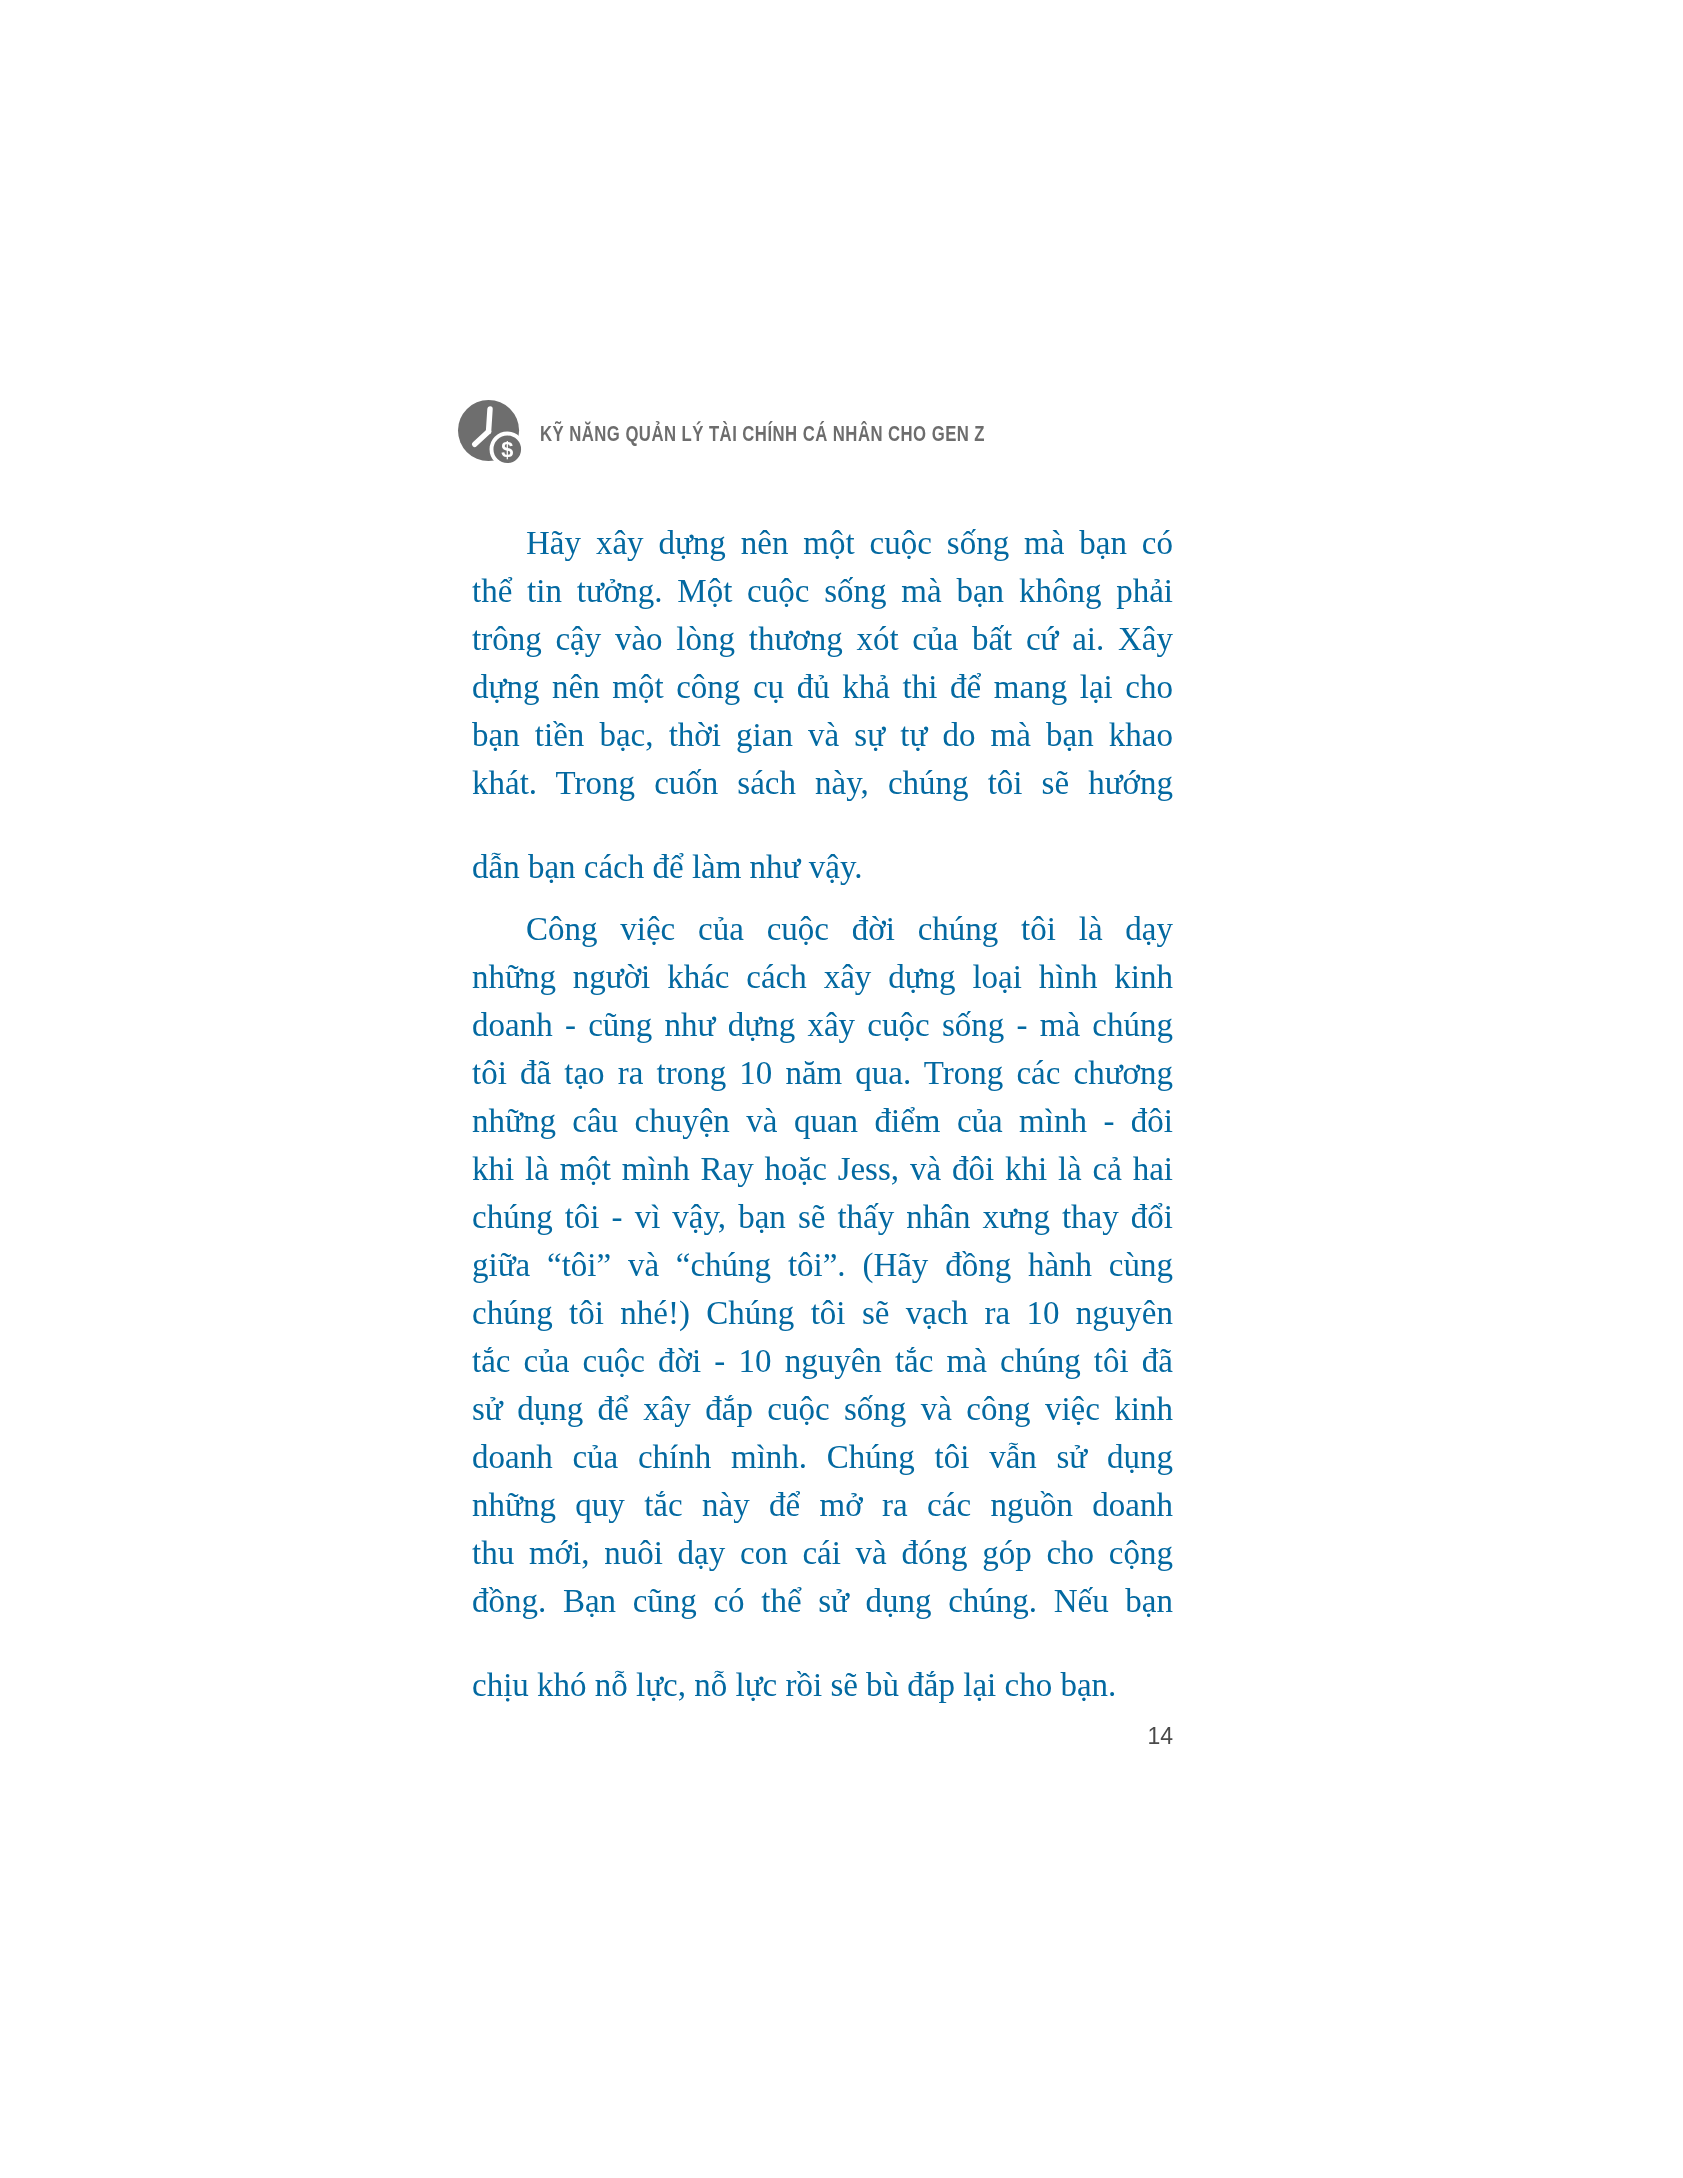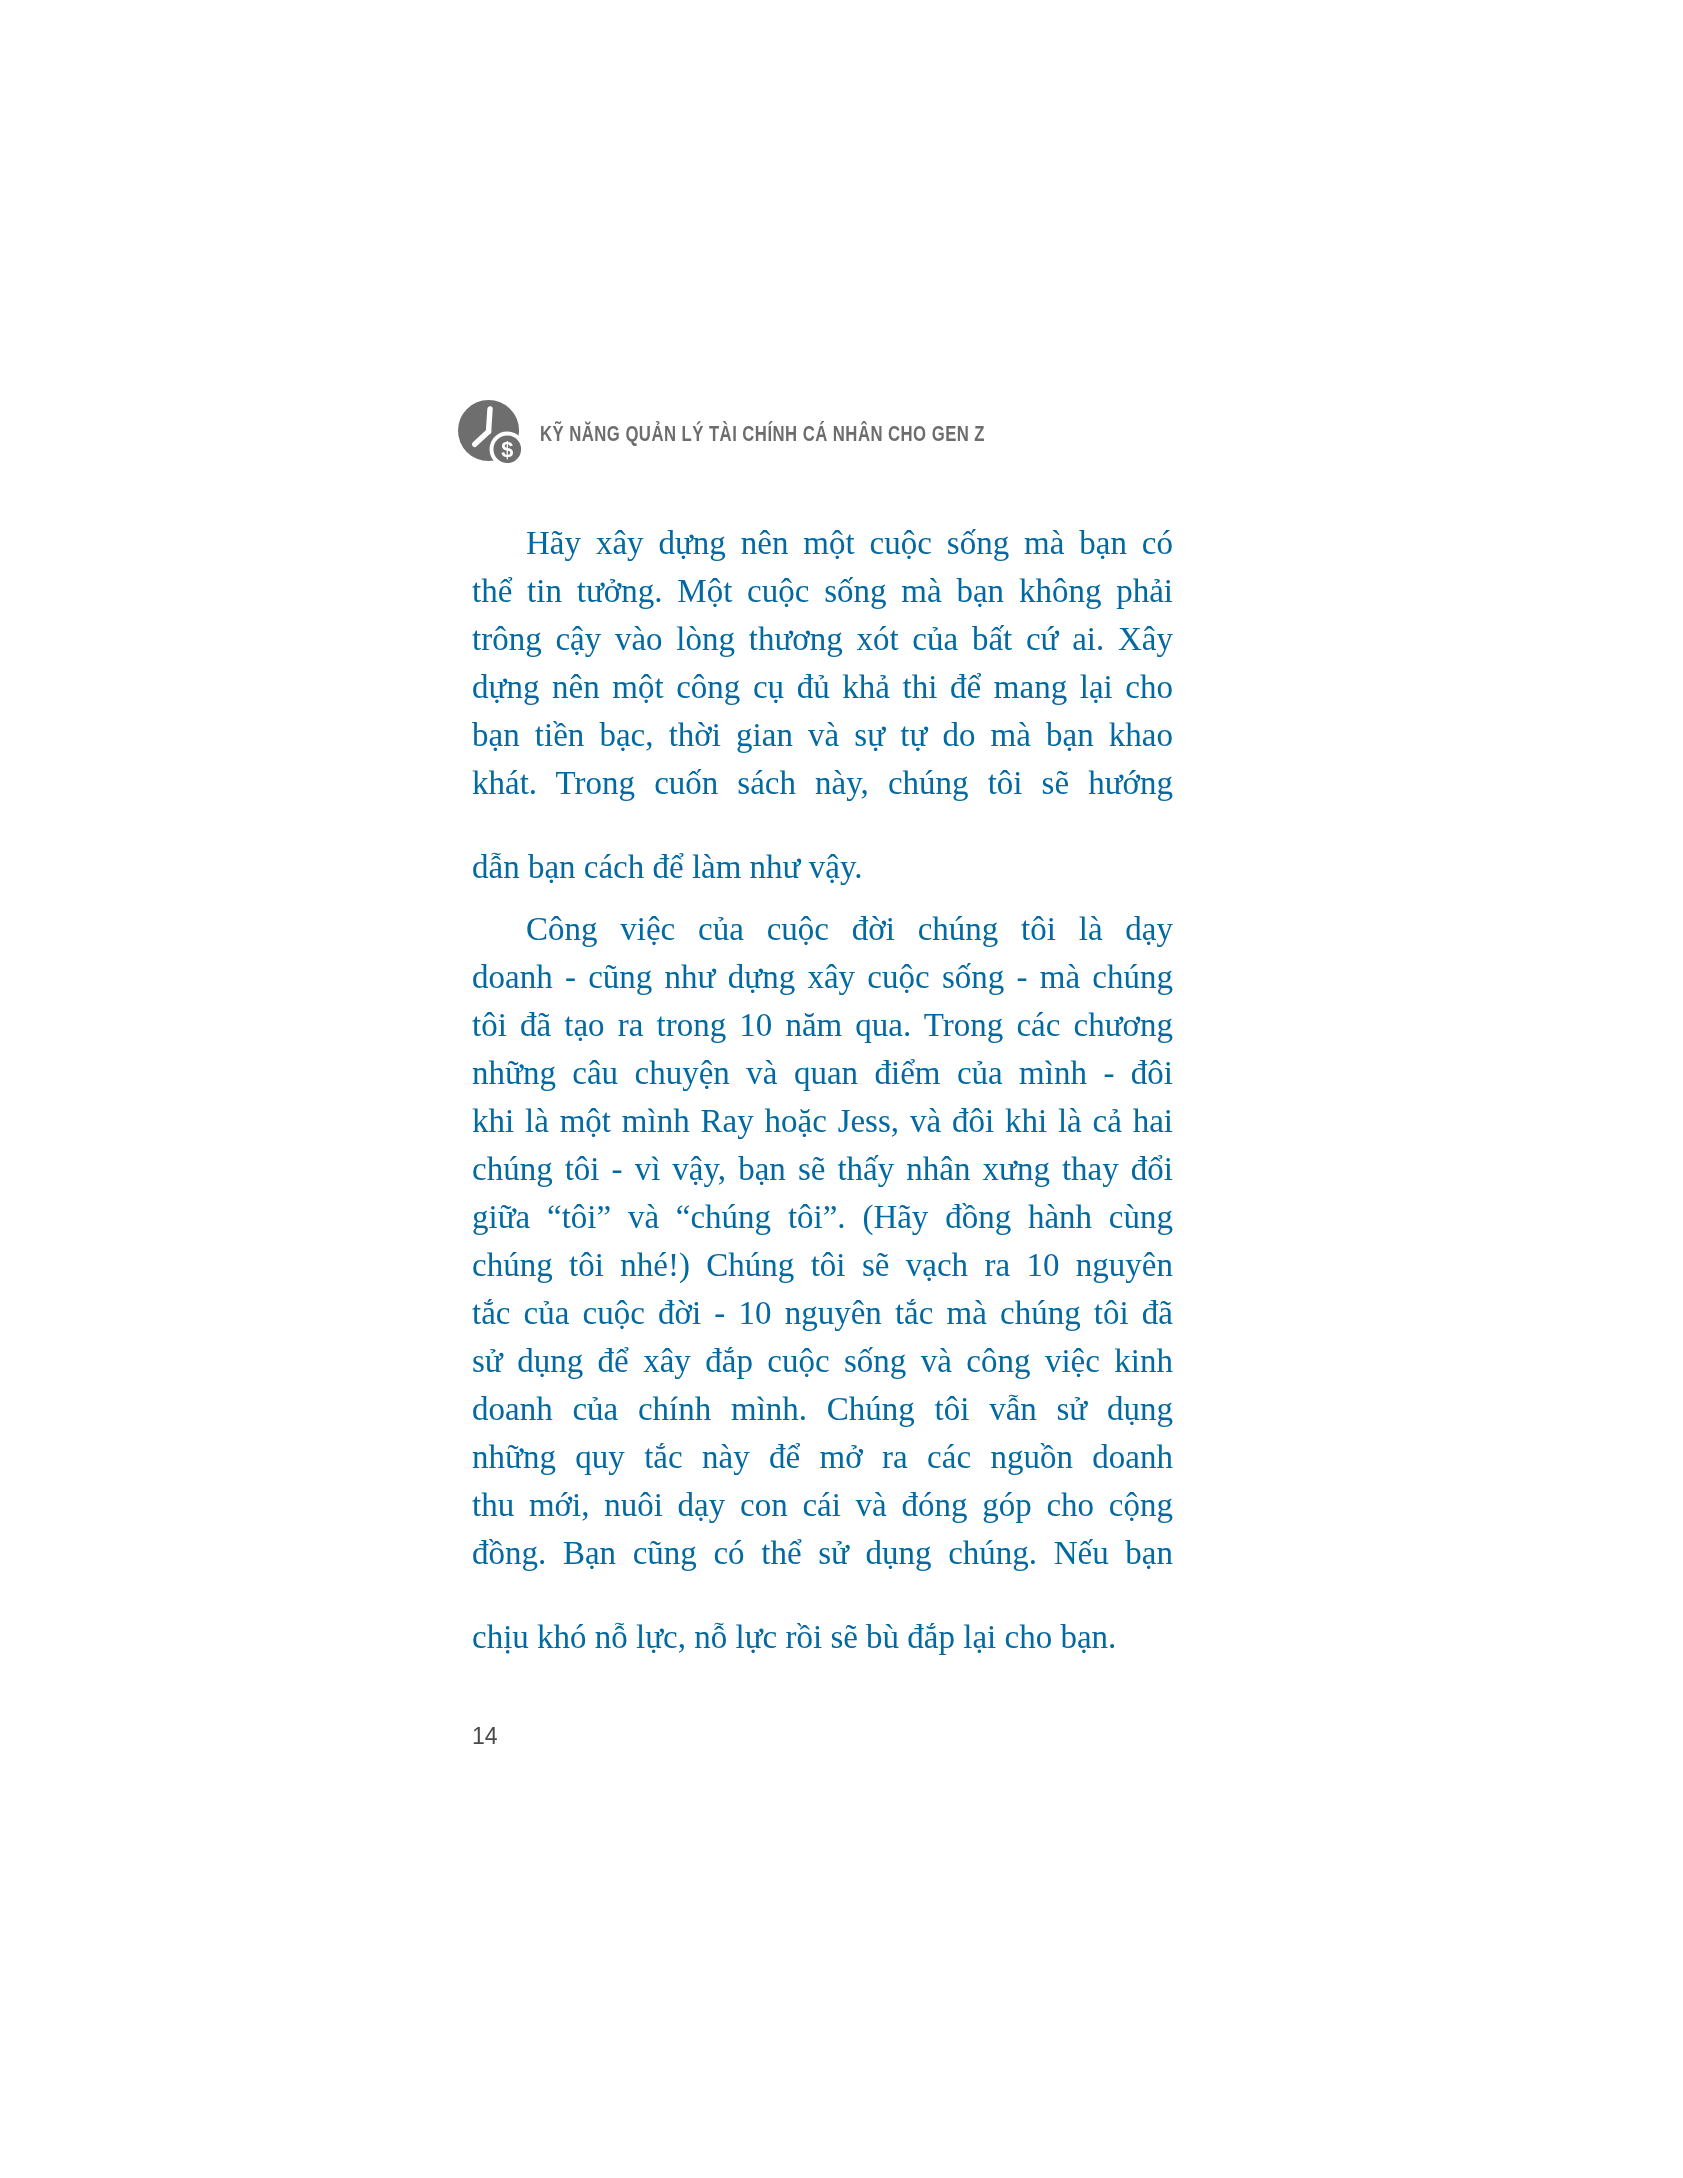--- a/index.html
+++ b/index.html
@@ -58,21 +58,21 @@
     white-space: normal;
   }
   .para .line.first { text-indent: 54px; }
   .para .line.last  { text-align-last: left; margin-top: 36px; }
   
   .folio {
     position: absolute;
     left: 472px;
     top: 1723px;
     width: 701px;
-    text-align: left;
+    text-align: right;
     font-family: "Liberation Sans", sans-serif;
     font-size: 23px;
     color: #4a4a4a;
   }
 </style>
 </head>
 <body>
 
 <div class="page">
 
@@ -92,20 +92,21 @@
         <div class="line first">Hãy xây dựng nên một cuộc sống mà bạn có</div>
         <div class="line">thể tin tưởng. Một cuộc sống mà bạn không phải</div>
         <div class="line">trông cậy vào lòng thương xót của bất cứ ai. Xây</div>
         <div class="line">dựng nên một công cụ đủ khả thi để mang lại cho</div>
         <div class="line">bạn tiền bạc, thời gian và sự tự do mà bạn khao</div>
         <div class="line">khát. Trong cuốn sách này, chúng tôi sẽ hướng</div>
         <div class="line last">dẫn bạn cách để làm như vậy.</div>
       </div>
       <div class="para">
         <div class="line first">Công việc của cuộc đời chúng tôi là dạy</div>
+        <div class="line">những người khác cách xây dựng loại hình kinh</div>
         <div class="line">doanh - cũng như dựng xây cuộc sống - mà chúng</div>
         <div class="line">tôi đã tạo ra trong 10 năm qua. Trong các chương</div>
         <div class="line">những câu chuyện và quan điểm của mình - đôi</div>
         <div class="line">khi là một mình Ray hoặc Jess, và đôi khi là cả hai</div>
         <div class="line">chúng tôi - vì vậy, bạn sẽ thấy nhân xưng thay đổi</div>
         <div class="line">giữa “tôi” và “chúng tôi”. (Hãy đồng hành cùng</div>
         <div class="line">chúng tôi nhé!) Chúng tôi sẽ vạch ra 10 nguyên</div>
         <div class="line">tắc của cuộc đời - 10 nguyên tắc mà chúng tôi đã</div>
         <div class="line">sử dụng để xây đắp cuộc sống và công việc kinh</div>
         <div class="line">doanh của chính mình. Chúng tôi vẫn sử dụng</div>

